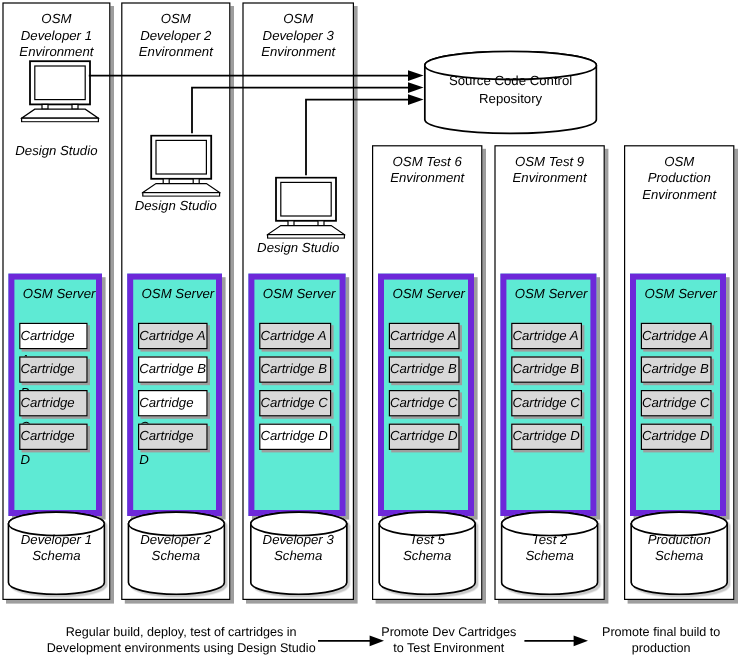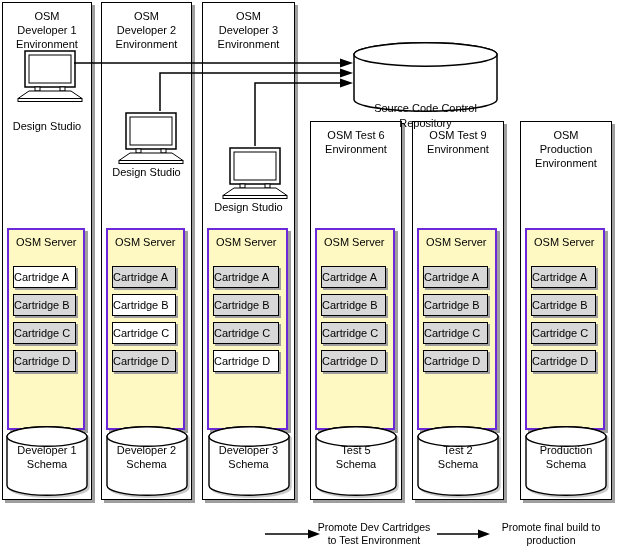--- a/index.html
+++ b/index.html
@@ -1,40 +1,40 @@
 <!DOCTYPE html>
 <html><head>
 <meta charset="utf-8">
 <style>
   html,body{margin:0;padding:0;background:#fff;}
   #canvas{position:relative;width:618px;height:549px;background:#fff;
     font-family:"Liberation Sans",sans-serif;color:#000;overflow:hidden;}
   .column{position:absolute;background:#fff;border:1px solid #000;
-    box-shadow:3px 3px 0 #9e9e9e;}
+    box-shadow:3px 3px 0 #9e9e9e;font-style:italic;}
   .col-title{position:absolute;top:6px;left:1px;right:1px;text-align:center;
     font-size:11px;line-height:14px;white-space:pre-line;}
   .computer{position:absolute;width:66px;height:52px;}
   .ds-label{position:absolute;left:0;right:0;text-align:center;
     font-size:11px;line-height:13px;}
-  .server{position:absolute;left:4px;right:6px;bottom:69px;background:#fef9c3;
-    border:2px solid #6d28d9;box-shadow:3px 3px 0 #9e9e9e;}
+  .server{position:absolute;left:4px;right:6px;bottom:69px;background:#5eead4;
+    border:5px solid #6d28d9;box-shadow:3px 3px 0 #9e9e9e;}
   .server-title{position:absolute;top:6px;left:7px;font-size:11px;line-height:13px;}
   .cartridge{position:absolute;left:4px;right:7px;height:20px;background:#fff;
     border:1px solid #000;box-shadow:2px 2px 0 #9e9e9e;
     font-size:11px;line-height:20px;}
   .cartridge[data-filled="true"]{background:#d8d8d8;}
   .cart-a{top:36px}.cart-b{top:64px}.cart-c{top:92px}.cart-d{top:120px}
   .schema{position:absolute;bottom:3px;left:50%;transform:translateX(-50%);
     width:82px;height:70px;}
   .schema svg{filter:drop-shadow(2px 2px 0 #c9c9c9);}
   .schema-label{position:absolute;top:17px;left:0;right:0;text-align:center;
     font-size:11px;line-height:14px;white-space:pre-line;}
   .repo{position:absolute;left:353px;top:42px;width:145px;height:70px;}
   .repo-label{position:absolute;top:19px;left:0;right:0;text-align:center;
-    font-size:11px;line-height:15px;white-space:pre-line;margin-top:40px;}
+    font-size:11px;line-height:15px;white-space:pre-line;}
   .overlay{position:absolute;left:0;top:0;width:618px;height:549px;
     pointer-events:none;z-index:5;}
   .caption{position:absolute;top:521px;text-align:center;font-size:10.5px;
     line-height:12.5px;white-space:pre-line;}
 </style>
 </head>
 <body>
 
 <div id="canvas">
 
@@ -204,18 +204,20 @@
     <path d="M160 111 L160 73 L341 73" fill="none" stroke="#000" stroke-width="1.5"></path>
     <polygon points="340,68.5 340,77.5 353,73" fill="#000"></polygon>
     <path d="M255 146 L255 83 L341 83" fill="none" stroke="#000" stroke-width="1.5"></path>
     <polygon points="340,78.5 340,87.5 353,83" fill="#000"></polygon>
     <path d="M265 534 L309 534" fill="none" stroke="#000" stroke-width="1.5"></path>
     <polygon points="308,529.5 308,538.5 320,534" fill="#000"></polygon>
     <path d="M437 534 L479 534" fill="none" stroke="#000" stroke-width="1.5"></path>
     <polygon points="478,529.5 478,538.5 490,534" fill="#000"></polygon>
   </svg>
 
+  <div class="caption" style="left:25px;width:252px;">Regular build, deploy, test of cartridges in
+Development environments using Design Studio</div>
   <div class="caption" style="left:486px;width:130px;">Promote final build to
 production</div>
   <div class="caption" style="left:308px;width:132px;">Promote Dev Cartridges
 to Test Environment</div>
 
 </div>
 
 </body></html>

